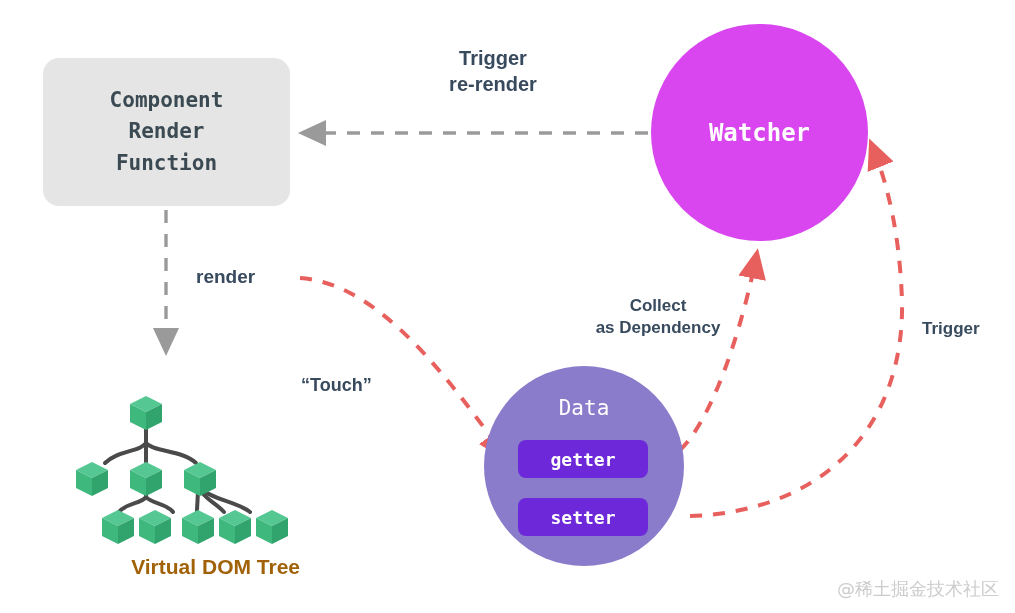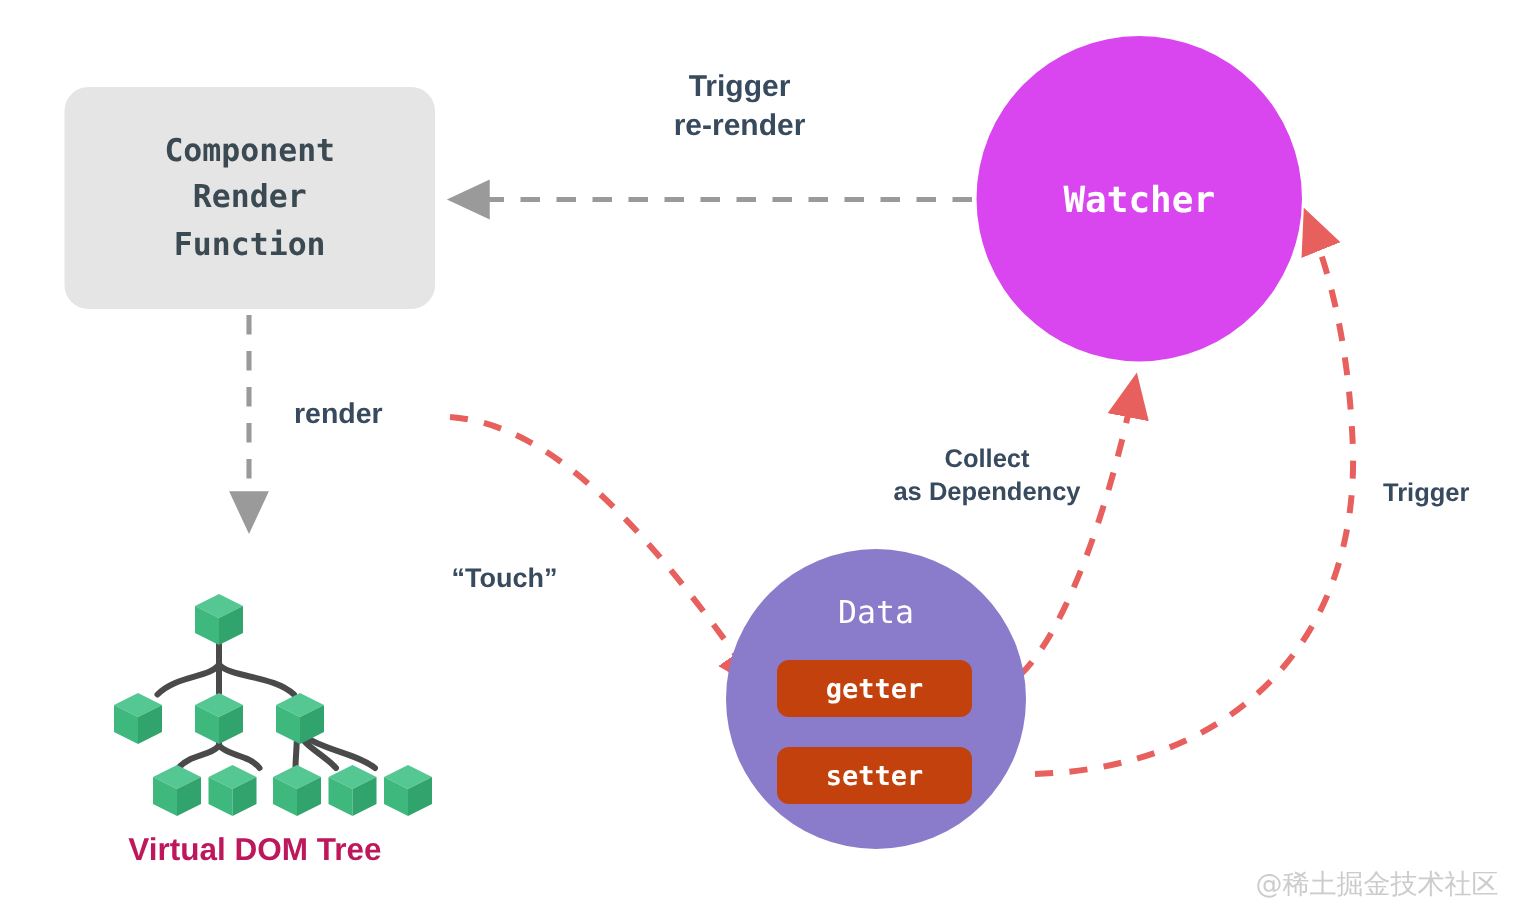--- a/index.html
+++ b/index.html
@@ -91,21 +91,21 @@
     font-family: "DejaVu Sans Mono", "Liberation Mono", monospace;
     font-size: 21px;
     font-weight: normal;
     color: #ffffff;
   }
   .accessor-box {
     position: absolute;
     left: 34px;
     width: 130px;
     height: 38px;
-    background: #c2410c;
+    background: #6d28d9;
     border-radius: 8px;
     display: flex;
     align-items: center;
     justify-content: center;
     font-family: "DejaVu Sans Mono", "Liberation Mono", monospace;
     font-size: 18px;
     font-weight: bold;
     color: #ffffff;
   }
   #getter-box { top: 74px; }
@@ -148,25 +148,25 @@
   #label-notify {
     left: 922px;
     top: 318px;
     font-size: 17px;
   }
   #vdom-label {
     position: absolute;
     left: 40px;
     top: 555px;
     width: 260px;
-    text-align: center;
+    text-align: right;
     font-family: "Liberation Sans", sans-serif;
     font-size: 21px;
     font-weight: bold;
-    color: #be185d;
+    color: #a16207;
     z-index: 4;
   }
 
   
   #watermark {
     position: absolute;
     right: 16px;
     bottom: 12px;
     font-family: "DejaVu Sans", sans-serif;
     font-size: 18px;

